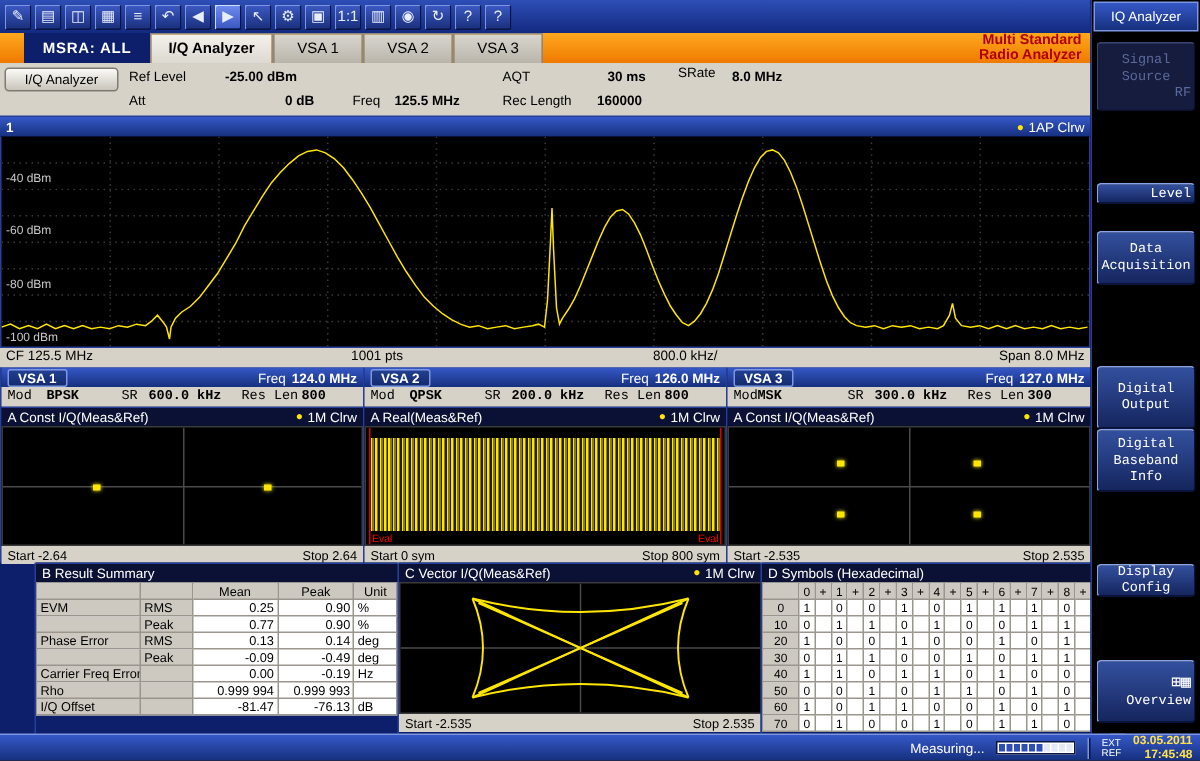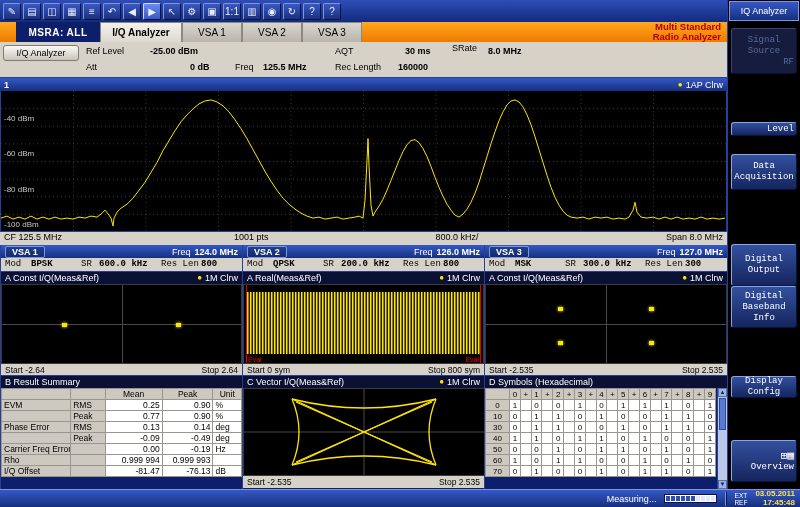--- a/index.html
+++ b/index.html
@@ -58,21 +58,21 @@
     font-size:8.5px;padding:0 4px;box-sizing:border-box;}
   .hline{position:absolute;left:0;right:0;top:50%;height:1px;background:#4a4a4a;}
   .vline{position:absolute;top:0;bottom:0;left:50%;width:1px;background:#4a4a4a;}
   .cdot{position:absolute;width:5px;height:4px;background:#ffe600;box-shadow:0 0 3px #ff0;}
   .wave{position:absolute;left:3px;right:3px;top:7px;height:62px;
     background:repeating-linear-gradient(90deg,#ffe600 0 1px,rgba(255,230,0,.55) 1px 2px,rgba(255,230,0,.12) 2px 3px);}
   .evalline-l,.evalline-r{position:absolute;top:0;bottom:0;width:1px;background:#d00;}
   .evalline-l{left:2px}.evalline-r{right:2px}
   .evaltxt{position:absolute;bottom:0;color:#f00;font-size:7px;}
   
-  .bot-panel{position:absolute;top:375px;height:114px;box-sizing:border-box;border-left:1px solid #26409a;}
+  .bot-panel{position:absolute;top:375px;height:114px;box-sizing:border-box;border-left:1px solid #26409a;margin-left:23px;}
   table{border-collapse:collapse;}
   .rs-table{width:241px;table-layout:fixed;background:#fff;font-size:8.5px;}
   .rs-table td,.rs-table th{border:1px solid #9a968e;height:10px;padding:0 2px;overflow:hidden;white-space:nowrap;font-weight:normal;}
   .rs-table .namecell{background:#cdc9c1;}
   .rs-table .valcell{text-align:right;}
   .rs-table .unitcell{text-align:left;}
   .sym-table{width:231px;table-layout:fixed;background:#fff;font-size:8px;}
   .sym-table td,.sym-table th{border:1px solid #9a968e;height:10px;padding:0;text-align:center;overflow:hidden;font-weight:normal;}
   .sym-table .symlab{background:#cdc9c1;}
   .sym-scroll{position:absolute;right:0;top:13px;bottom:0;width:10px;background:#bcc8e8;border-left:1px solid #26409a;box-sizing:border-box;}
@@ -271,21 +271,21 @@
   <div class="vsa-panel" style="left:484px;width:243px">
     <div class="titlebar-blue">
       <span class="vsa-name">VSA 3</span>
       <span class="vsa-freq">
         <span>Freq</span>
         <b>127.0 MHz</b>
       </span>
     </div>
     <div class="vsa-info">
       <span style="left:4px">Mod</span>
-      <span style="left:30px;font-weight:bold">MSK</span>
+      <span style="left:20px;font-weight:bold">MSK</span>
       <span style="left:80px">SR</span>
       <span style="left:98px;font-weight:bold">300.0 kHz</span>
       <span style="left:160px">Res Len</span>
       <span style="left:200px;font-weight:bold">300</span>
     </div>
     <div class="titlebar-dark">
       <span>A Const I/Q(Meas&amp;Ref)</span>
       <span class="trace-tag">
           <span class="trace-dot">●</span>
         <span>1M Clrw</span>
@@ -496,20 +496,42 @@
             <td></td>
             <td>0</td>
             <td></td>
             <td>0</td>
             <td></td>
             <td>1</td>
             <td></td>
             <td>1</td>
             <td></td>
             <td>0</td>
+          </tr>
+          <tr>
+            <td class="symlab">20</td>
+            <td>1</td>
+            <td></td>
+            <td>0</td>
+            <td></td>
+            <td>0</td>
+            <td></td>
+            <td>1</td>
+            <td></td>
+            <td>0</td>
+            <td></td>
+            <td>0</td>
+            <td></td>
+            <td>1</td>
+            <td></td>
+            <td>0</td>
+            <td></td>
+            <td>1</td>
+            <td></td>
+            <td>1</td>
           </tr>
           <tr>
             <td class="symlab">30</td>
             <td>0</td>
             <td></td>
             <td>1</td>
             <td></td>
             <td>1</td>
             <td></td>
             <td>0</td>

